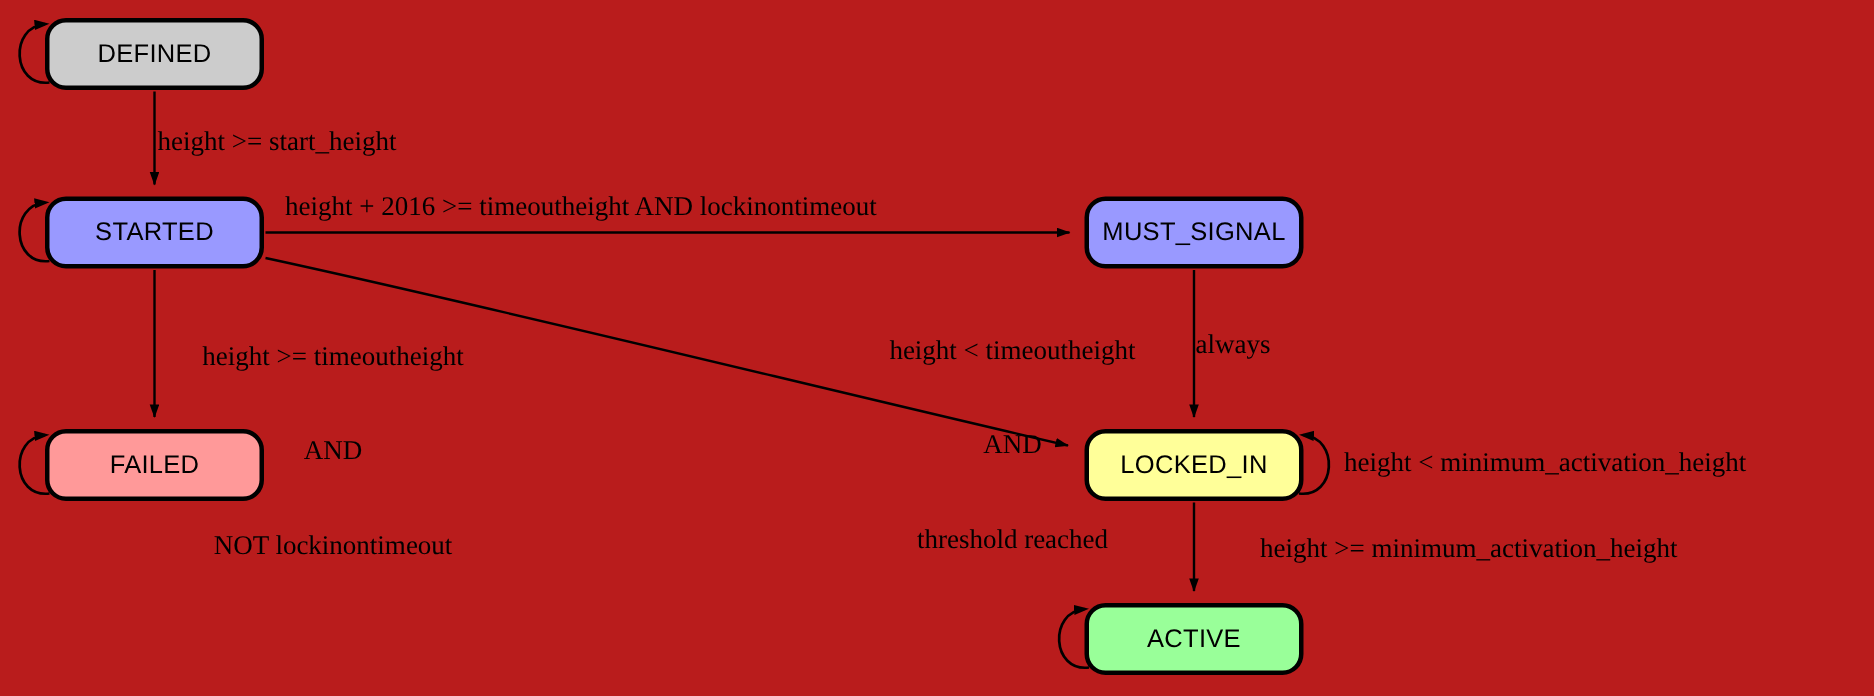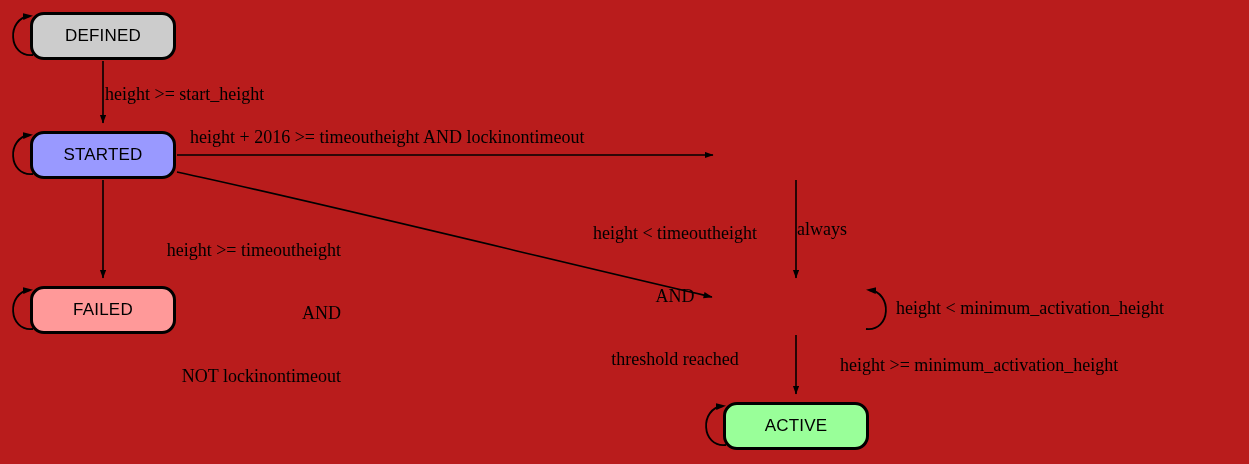--- a/index.html
+++ b/index.html
@@ -90,31 +90,37 @@
   </div>
 
   <div class="state-node" style="left:30px; top:131px; width:146px; height:48px; background:#9999ff;">
     <span>STARTED</span>
   </div>
 
   <div class="state-node" style="left:30px; top:286px; width:146px; height:48px; background:#ff9999;">
     <span>FAILED</span>
   </div>
 
+  <div class="state-node" style="left:723px; top:131px; width:146px; height:48px; background:#9999ff;">
+    <span>MUST_SIGNAL</span>
+  </div>
 
+  <div class="state-node" style="left:723px; top:286px; width:146px; height:48px; background:#ffff99;">
+    <span>LOCKED_IN</span>
+  </div>
 
   <div class="state-node" style="left:723px; top:402px; width:146px; height:48px; background:#99ff99;">
     <span>ACTIVE</span>
   </div>
 
   <div class="edge-label left" style="left:105px; top:84px;">height &gt;= start_height</div>
 
   <div class="edge-label left" style="left:190px; top:127px;">height + 2016 &gt;= timeoutheight AND lockinontimeout</div>
 
-  <div class="edge-label center" style="left:103px; top:198px; width:238px;text-align:right;">
+  <div class="edge-label center" style="left:103px; top:185px; width:238px;">
     <div>height &gt;= timeoutheight</div>
     <div>AND</div>
     <div>NOT lockinontimeout</div>
   </div>
 
   <div class="edge-label center" style="left:565px; top:181px; width:220px;">
     <div>height &lt; timeoutheight</div>
     <div>AND</div>
     <div>threshold reached</div>
   </div>

